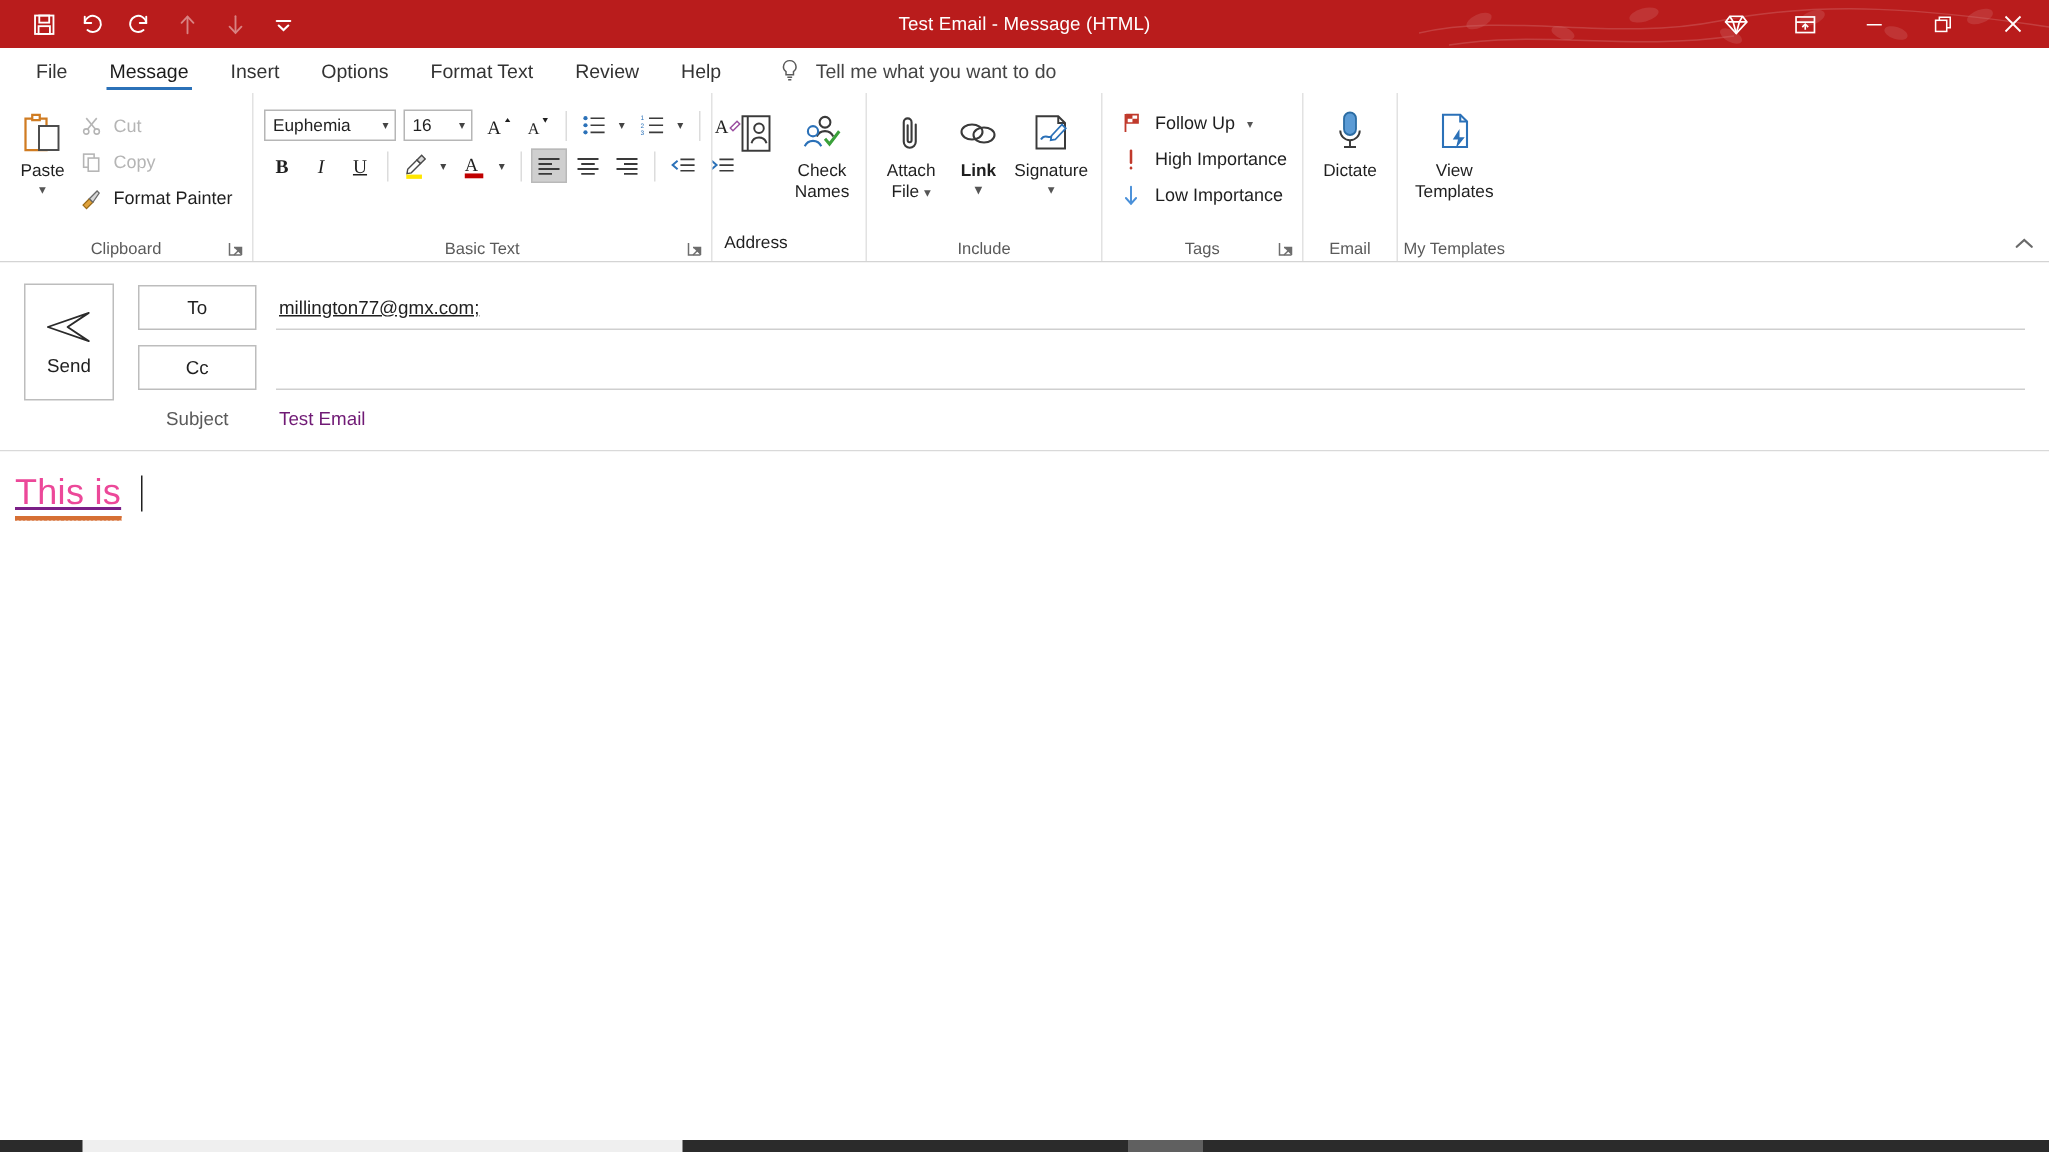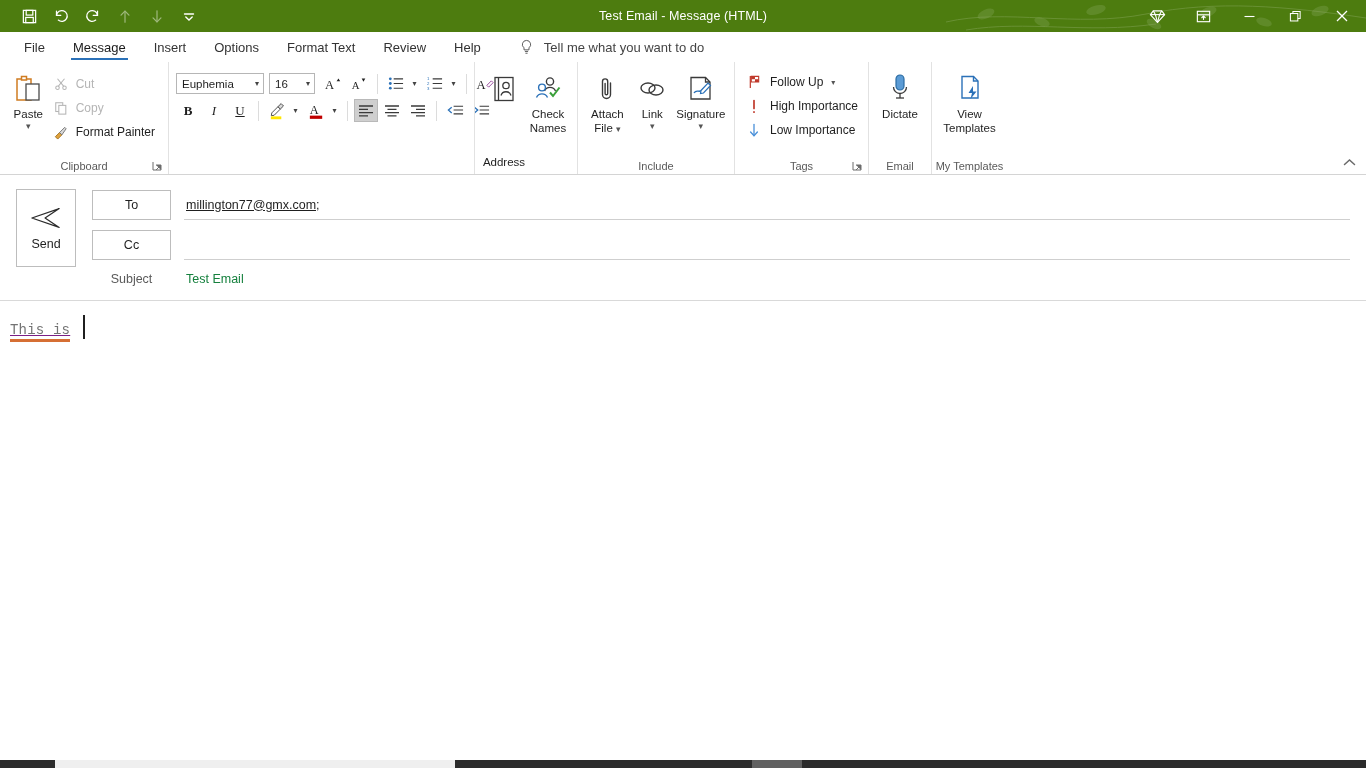--- a/index.html
+++ b/index.html
@@ -9,21 +9,21 @@
     width: 1366px; height: 768px;
     overflow: hidden;
     font-family: "Liberation Sans", sans-serif;
     background: #ffffff;
   }
 
   
   .titlebar {
     position: relative;
     height: 32px;
-    background: #4d7c0f;
+    background: #b91c1c;
     display: flex;
     align-items: center;
     overflow: hidden;
   }
   
   .titlebar-art {
     position: absolute;
     top: 0; right: 0;
     width: 420px; height: 32px;
     pointer-events: none;
@@ -250,38 +250,38 @@
   .subjectlabel {
     width: 79px;
     font-size: 12.5px;
     color: #5a5a5a;
     text-align: center;
   }
   .subjectval {
     flex: 1;
     margin-left: 13px;
     font-size: 12.5px;
-    color: #15803d;
+    color: #701a75;
     padding-left: 2px;
   }
 
   .hdr-divider { height: 1px; background: #d9d9d9; }
 
   
   .bodyzone {
     background: #ffffff;
     height: 463px;
     padding: 14px 0 0 10px;
     position: relative;
   }
   .bodytext {
     display: inline-block;
-    font-family: Liberation Mono, monospace;
-    font-size: 14px;
-    color: #737373;
+    font-family: Liberation Sans, sans-serif;
+    font-size: 24px;
+    color: #ec4899;
     text-decoration: underline;
     text-decoration-color: #7b1f87;
     position: relative;
     line-height: 1.15;
     letter-spacing: .2px;
   }
   .squiggle {
     position: absolute;
     left: 0; right: 0; bottom: -4px;
     height: 3px;
@@ -626,20 +626,30 @@
           </div>
           <div class="tb">
             <svg width="17" height="14" viewBox="0 0 18 14" fill="none" stroke="#3a3a3a" stroke-width="1.2">
               <path d="M7 2 L17 2 M7 6 L17 6 M7 10 L17 10"></path>
               <path d="M1.5 3 L5 6 L1.5 9" stroke="#2b71b8" stroke-width="1.4"></path>
             </svg>
           </div>
         </div>
       </div>
     </div>
+    <div class="group-label">
+      <span>Basic Text</span>
+      <span class="dialog-launcher">
+        <svg width="11" height="11" viewBox="0 0 11 11" fill="none" stroke="#6d6d6d" stroke-width="1">
+            <path d="M1 1 L1 9 L9 9"></path>
+            <path d="M4 9 L9 4"></path>
+            <path d="M9 9 L9 4 L4 4" fill="#6d6d6d"></path>
+          </svg>
+      </span>
+    </div>
   </div>
 
   <div class="group" style="width:103px;">
     <div class="group-body" style="justify-content:center;">
       <div class="bigbtn" style="width:48px;gap:48px;">
         <span class="ic">
           <svg width="26" height="28" viewBox="0 0 26 28" fill="none" stroke="#3a3a3a" stroke-width="1.3">
             <rect x="4" y="2.5" width="18" height="23"></rect>
             <path d="M7.5 2.5 L7.5 25.5"></path>
             <circle cx="15" cy="10.5" r="3.2"></circle>
@@ -675,21 +685,21 @@
           <svg width="22" height="30" viewBox="0 0 22 30" fill="none" stroke="#3a3a3a" stroke-width="1.4" stroke-linecap="round">
             <path d="M14.5 9 L14.5 20.5 A 4 4 0 0 1 6.5 20.5 L6.5 7.5 A 2.6 2.6 0 0 1 11.7 7.5 L11.7 19.5 A 1.3 1.3 0 0 1 9.1 19.5 L9.1 9.5"></path>
           </svg>
         </span>
         <span class="lbl">Attach</span>
         <span class="lbl">
           <span>File</span>
           <span class="caret" style="display:inline;">▾</span>
         </span>
       </div>
-      <div class="bigbtn" style="width:48px;">
+      <div class="bigbtn" style="width:48px;font-weight:bold;">
         <span class="ic">
           <svg width="30" height="26" viewBox="0 0 30 26" fill="none" stroke="#3a3a3a" stroke-width="1.4">
             <ellipse cx="11" cy="12" rx="7" ry="5"></ellipse>
             <ellipse cx="19" cy="14" rx="7" ry="5"></ellipse>
           </svg>
         </span>
         <span class="lbl">Link</span>
         <span class="caret">▾</span>
       </div>
       <div class="bigbtn" style="width:56px;">

